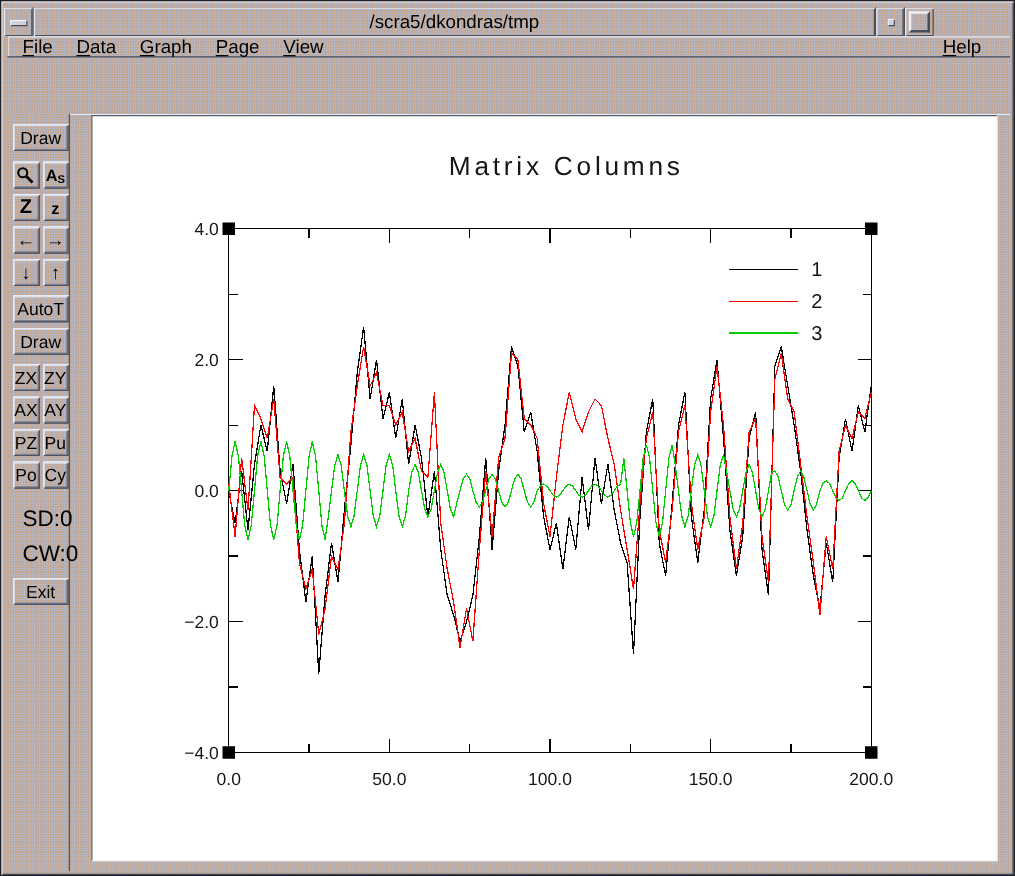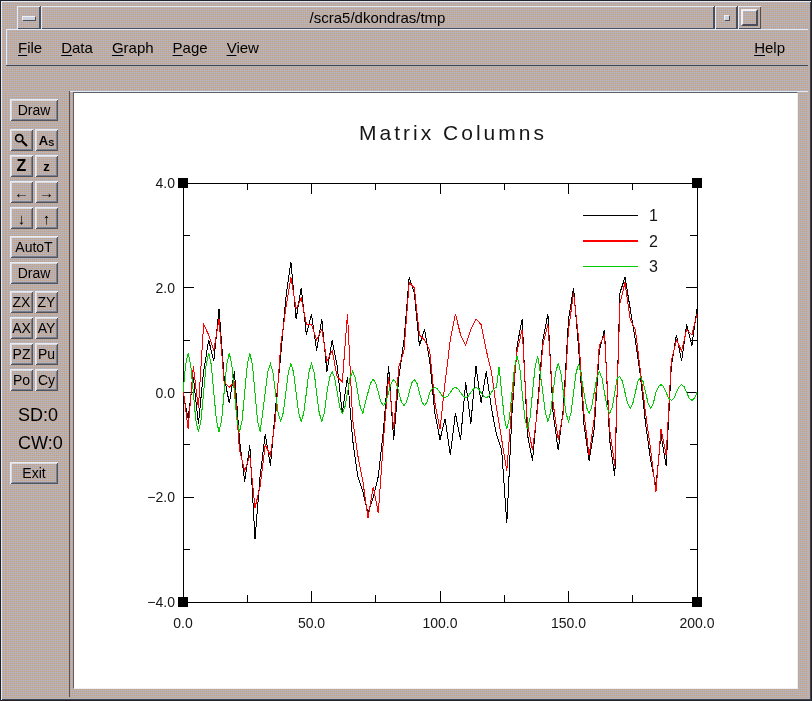--- a/index.html
+++ b/index.html
@@ -4,44 +4,44 @@
 <style>
   html,body{margin:0;padding:0}
   body{width:812px;height:701px;position:relative;overflow:hidden;
        font-family:"Liberation Sans",sans-serif;background:#4c4f5a;}
   .stipple{background-color:#b2b8c9;
            background-image:radial-gradient(circle at 0.75px 0.75px,#c7a183 0.72px,rgba(0,0,0,0) 0.85px);
            background-size:2px 2px;}
   #window{position:absolute;inset:0;border:1px solid #1f2128;
           box-shadow:inset 1px 1px 0 #e7eaf0, inset -1px -1px 0 #3f424c;}
   
-  #titlebar{position:absolute;left:16px;top:5px;width:744px;height:23px;display:flex;}
+  #titlebar{position:absolute;left:2px;top:5px;width:744px;height:23px;display:flex;}
   .tb-seg{box-shadow:inset 1px 1px 0 #e7eaf0, inset -1px -1px 0 #4a4e59;border-right:1px solid #4a4e59;}
   #wm-btn{width:23px;display:flex;align-items:center;justify-content:center;}
   #wm-dash{width:13px;height:4px;background:#cdd1dc;
            box-shadow:1px 1px 0 #4a4e59, inset 1px 1px 0 #eef0f5;}
   #tb-title{flex:1;text-align:center;line-height:23px;font-size:15px;color:#000;}
   #iconify-btn{width:22px;display:flex;align-items:center;justify-content:center;}
   #iconify-dot{width:5px;height:5px;background:#cdd1dc;box-shadow:1px 1px 0 #4a4e59, inset 1px 1px 0 #eef0f5;}
   #maximize-btn{width:23px;border-right:none;display:flex;align-items:center;justify-content:center;}
   #maximize-box{width:13px;height:13px;border:2px solid;border-color:#eef0f5 #4a4e59 #4a4e59 #eef0f5;}
   
-  #menubar{position:absolute;left:5px;top:28px;width:802px;height:37px;display:flex;align-items:center;
+  #menubar{position:absolute;left:5px;top:28px;width:802px;height:17px;display:flex;align-items:center;
            padding:0;border-bottom:1px solid #43464f;box-sizing:border-box;
            box-shadow:inset 1px 1px 0 #e7eaf0;}
   .menu-item{font-size:15px;color:#000;padding:3px 7px;margin-left:5px;cursor:default;}
   #menu-help{margin-left:auto;margin-right:16px;}
   .u{text-decoration:underline;text-underline-offset:2px;}
   
   #locator{position:absolute;left:5px;top:63px;width:802px;height:27px;box-sizing:border-box;
            border-bottom:1px solid #43464f;box-shadow:inset 1px 1px 0 #dfe3eb;
            line-height:26px;padding-left:9px;font-size:15px;color:#05050f;}
   
   #main{position:absolute;left:5px;top:90px;width:802px;height:606px;box-shadow:inset 1px 1px 0 #e7eaf0;}
-  #toolbar{position:absolute;left:0;top:0;width:64px;height:100%;border-right:1px solid #51555f;box-sizing:border-box;}
+  #toolbar{position:absolute;left:0;top:0;width:50px;height:100%;border-right:1px solid #51555f;box-sizing:border-box;}
   #canvas{position:absolute;left:67px;top:1px;width:723px;height:595px;background:#ffffff;
           border:1px solid;border-color:#5a5e6a #edeff3 #edeff3 #5a5e6a;}
   
   .t-row{display:flex;gap:2px;margin:4px 0 0 4px;}
   .btn{box-shadow:inset 1px 1px 0 #e9ecf2, inset -1px -1px 0 #51555f,
                  inset 2px 2px 0 #d8dce5, inset -2px -2px 0 #7b7f8b;
        height:22px;display:flex;align-items:center;justify-content:center;
        font-size:14px;color:#000;cursor:default;box-sizing:border-box;}
   .wide{width:48px;}
   .small{width:23px;}

